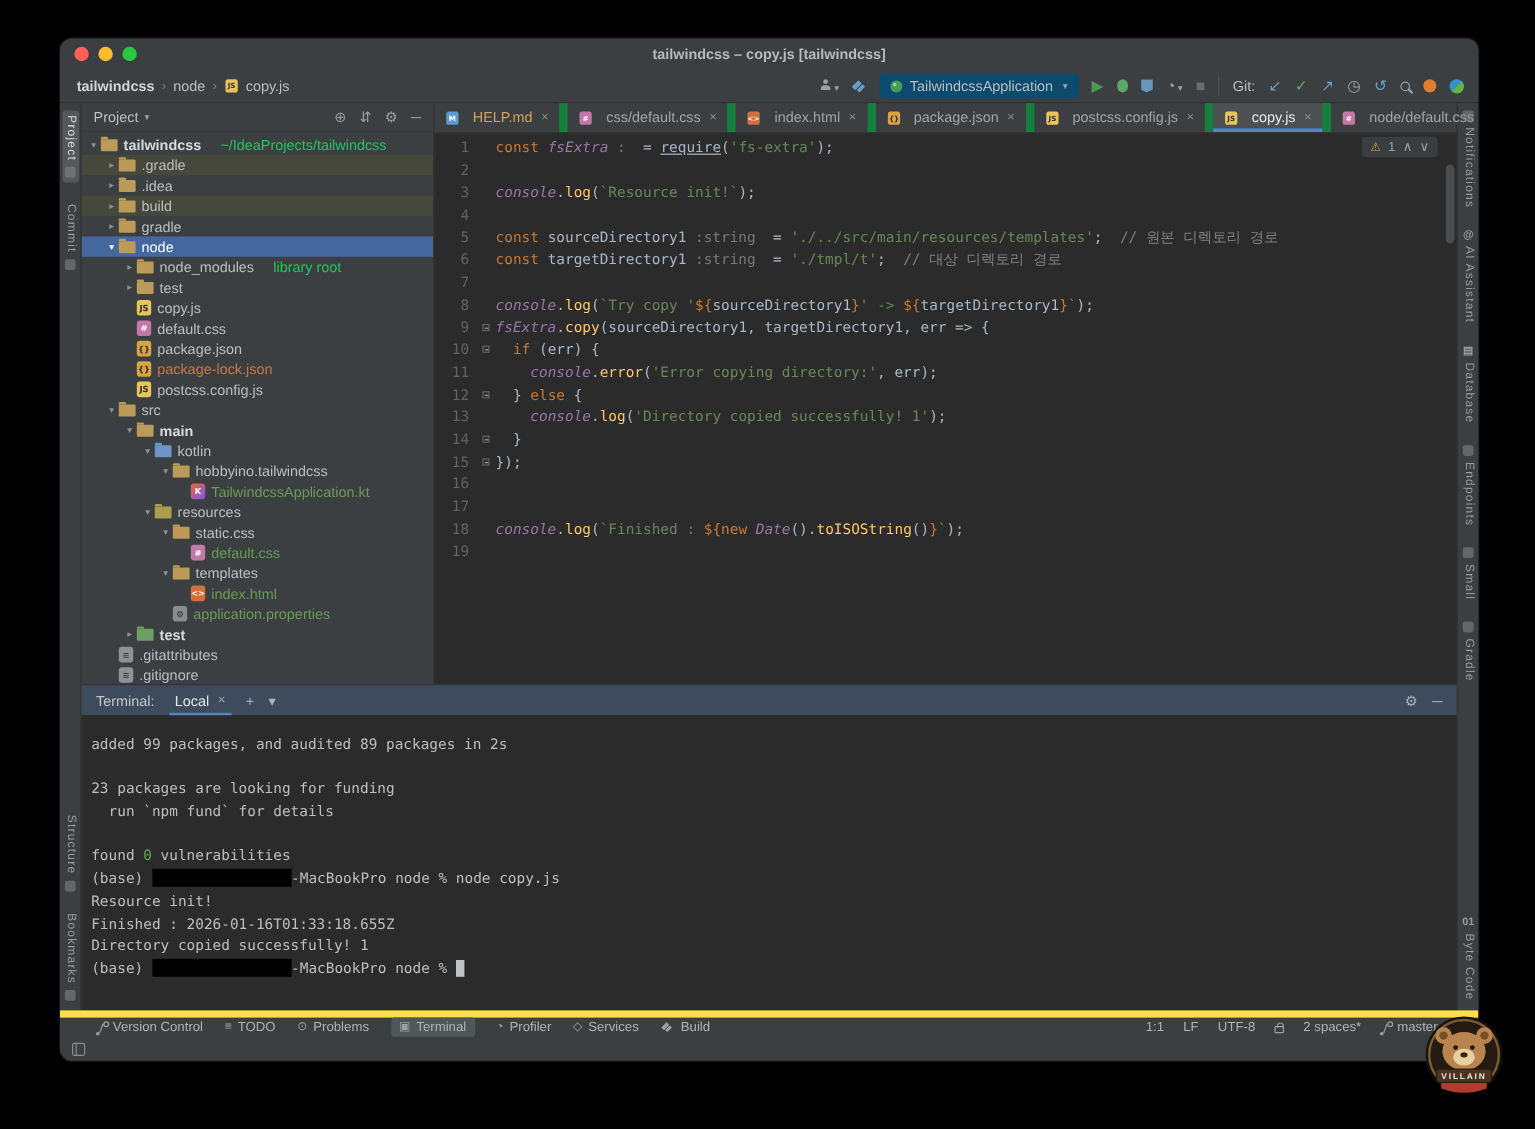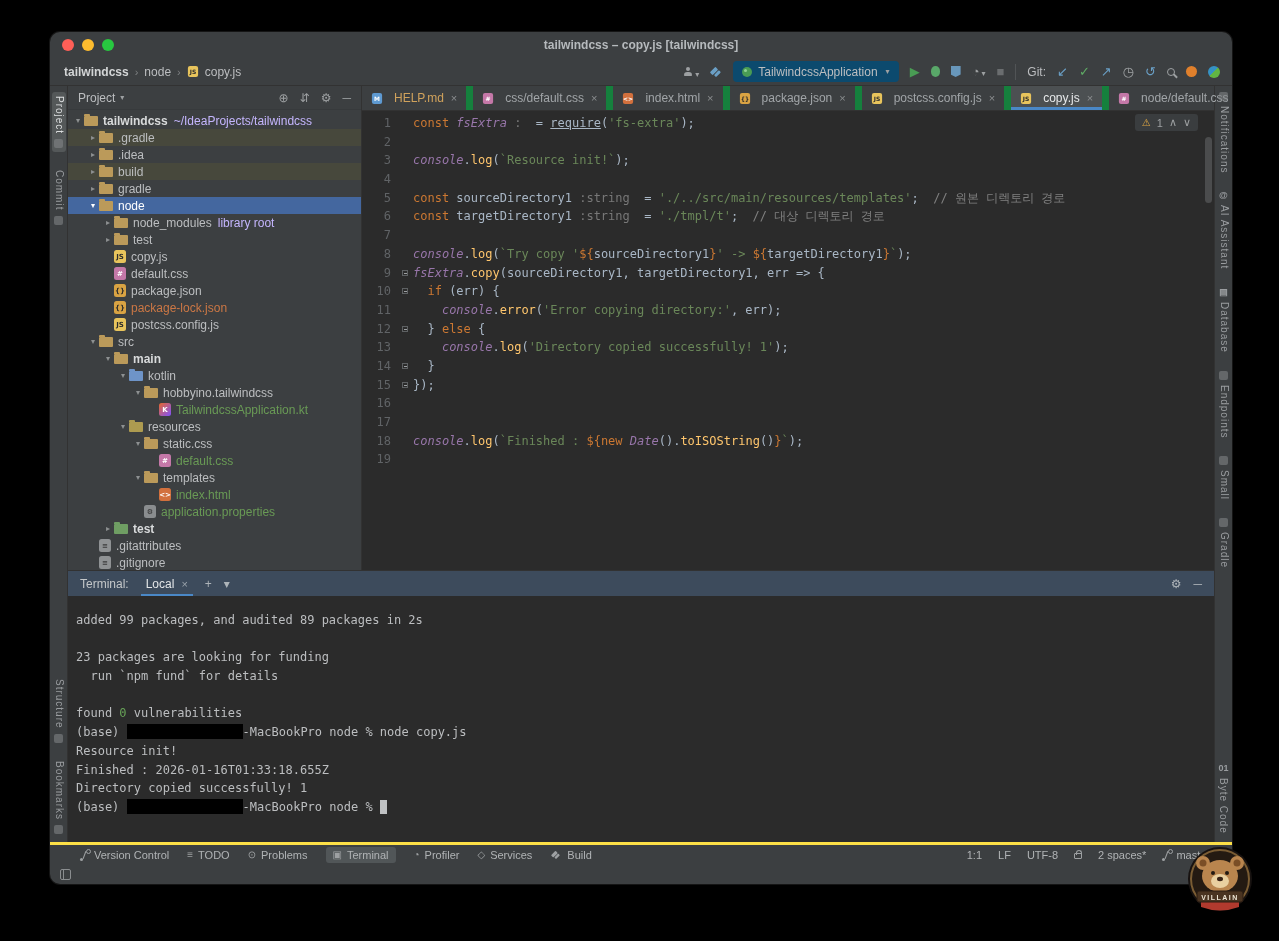--- a/index.html
+++ b/index.html
@@ -71,21 +71,21 @@
   .chev{width:12px;flex:none;text-align:center;color:#8d9091;font-size:8px}
   .ficon{flex:none;margin-right:5px;position:relative}
   .fold{width:14px;height:10px;border-radius:1px;margin-top:1px}
   .fold::before{content:'';position:absolute;top:-2px;left:0;width:6px;height:2px;background:inherit;border-radius:1px 1px 0 0}
   .ftile{width:12px;height:13px;border-radius:2.5px;display:flex;align-items:center;justify-content:center;
     font:bold 7px "DejaVu Sans",sans-serif;color:#2b2b2b}
   .tlabel{color:#bcbec0}
   .tlabel.bold{font-weight:bold;color:#d8dadb}
   .tlabel.green{color:#699a55}
   .tlabel.orange{color:#cb7745}
-  .suffix{color:#c4b5fd;margin-left:6px}
+  .suffix{color:#22c55e;margin-left:16px}
   
   .editor{flex:1;display:flex;flex-direction:column;min-width:0;background:#2b2b2b}
   .tabbar{height:25px;flex:none;background:#3c3f41;display:flex;align-items:stretch;border-bottom:1px solid #323232}
   .tab{display:flex;align-items:center;gap:6px;padding:0 9px;font-size:12px;color:#a1a5a8;border-right:7px solid #15803d;position:relative}
   .tab.active{background:#4c5052;color:#e6e8ea}
   .tab.active::after{content:'';position:absolute;left:0;right:0;bottom:0;height:3px;background:#4a88c7}
   .tab .x{color:#8a8d8f;font-size:11px;margin-left:1px}
   .tabmore{margin-left:auto;display:flex;align-items:center;padding:0 8px;color:#9da0a2;font-size:13px}
   .edbody{flex:1;position:relative;min-height:0;overflow:hidden}
   .codewrap{font:12px/18.7px "DejaVu Sans Mono",monospace;padding-top:3px}
@@ -116,25 +116,25 @@
   .termtab .x{color:#9aa3ab;font-size:11px}
   .th-icon{color:#aeb4b9;font-size:12px}
   .termbody{flex:1;background:#2b2b2b;font:12px/18.7px "DejaVu Sans Mono",monospace;color:#bcbec0;
     padding:15px 10px 0 8px;overflow:hidden}
   .tline{min-height:18.7px;white-space:pre}
   .tt-gr{color:#67a257}
   .tt-redact{display:inline-block;width:116px;height:15px;background:#000;vertical-align:text-bottom}
   .tt-cursor{display:inline-block;width:7px;height:14px;background:#bfc1c3;vertical-align:text-bottom}
   
   .statusbar{height:22px;flex:none;display:flex;align-items:center;gap:18px;padding:0 14px 0 30px;
-    font-size:11px;color:#b0b3b5;border-top:3px solid #fde047}
+    font-size:11px;color:#b0b3b5;border-top:6px solid #fde047}
   .sitem{display:flex;align-items:center;gap:5px}
   .sitem.active{background:#515658;border-radius:3px;padding:2px 7px}
   .sglyph{font-size:10px;color:#9da0a2;line-height:1}
-  .sright{margin-left:auto;display:flex;align-items:center;gap:16px;margin-right:8px}
+  .sright{margin-left:auto;display:flex;align-items:center;gap:16px;margin-right:20px}
   .ic-branch{position:relative;width:9px;height:11px;display:inline-block;color:#9da0a2}
   .ic-branch::before{content:'';position:absolute;left:4px;top:2px;width:1px;height:8px;background:currentColor;transform:rotate(20deg)}
   .ic-branch::after{content:'';position:absolute;left:6px;top:0;width:3px;height:3px;border:1px solid currentColor;border-radius:50%;
     box-shadow:-7px 8px 0 -1px currentColor}
   .ic-lock{width:8px;height:6px;border:1px solid #9da0a2;border-radius:1px;position:relative;display:inline-block;margin-top:3px}
   .ic-lock::before{content:'';position:absolute;left:1px;top:-4px;width:4px;height:4px;border:1px solid #9da0a2;border-bottom:none;border-radius:3px 3px 0 0}
   .ic-hammer.small{transform:scale(.8);color:#9da0a2}
   .bottomstrip{height:20px;flex:none;display:flex;align-items:center;padding-left:10px}
   .switcher{width:11px;height:11px;border:1px solid #8a8d8f;border-radius:2px;position:relative;display:inline-block}
   .switcher::before{content:'';position:absolute;left:2px;top:0;bottom:0;width:1px;background:#8a8d8f}

